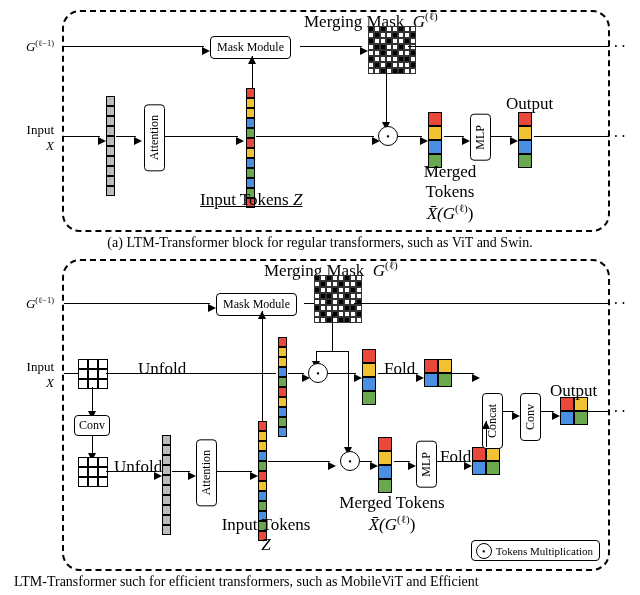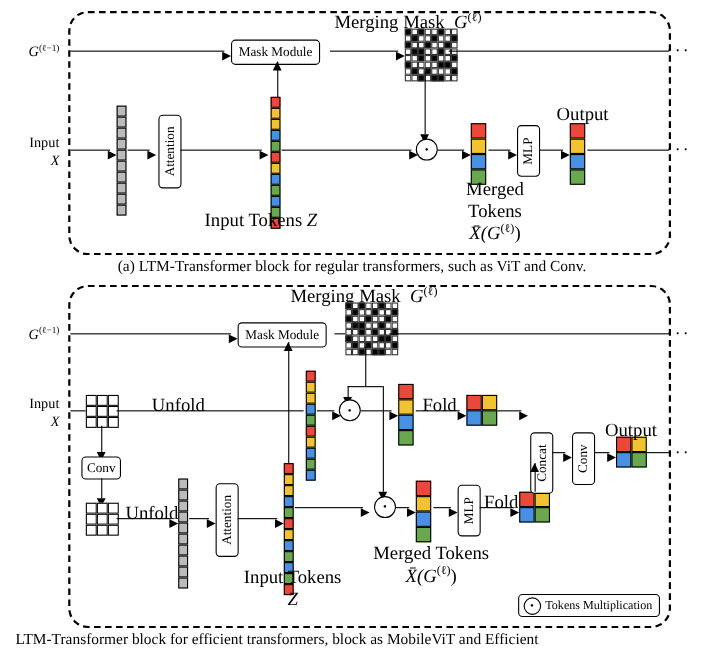--- a/index.html
+++ b/index.html
@@ -291,21 +291,21 @@
         <div class="tk tk-blue"></div>
       <div class="tk tk-green"></div>
         <div class="tk tk-red"></div>
         <div class="tk tk-yellow"></div>
         <div class="tk tk-blue"></div>
       <div class="tk tk-green"></div>
         <div class="tk tk-blue"></div>
         <div class="tk tk-green"></div>
         <div class="tk tk-red"></div>
     </div>
-    <div class="floating-label" style="left:122px; top:178px;">
+    <div class="floating-label" style="left:136px; top:178px;text-decoration:underline;">
       <span>Input Tokens</span> <span class="math-it">Z</span>
     </div>
     <div style="position:absolute; left:192px; top:124px; width:118px; border-top:1.5px solid #000;"></div>
     <div style="position:absolute; left:308px; top:120px;"><span class="arrowhead"></span></div>
 
     <div class="odot" style="position:absolute; left:314px; top:114px;"></div>
     <div style="position:absolute; left:334px; top:124px; width:24px; border-top:1.5px solid #000;"></div>
     <div style="position:absolute; left:356px; top:120px;"><span class="arrowhead"></span></div>
 
     <div class="token-strip wide" style="position:absolute; left:364px; top:100px;">
@@ -328,21 +328,21 @@
     <div class="token-strip wide" style="position:absolute; left:454px; top:100px;">
       <div class="tk tk-red"></div>
         <div class="tk tk-yellow"></div>
         <div class="tk tk-blue"></div>
         <div class="tk tk-green"></div>
     </div>
     <div class="floating-label" style="left:442px; top:82px;">Output</div>
     <div style="position:absolute; left:470px; top:124px; right:0; border-top:1.5px solid #000;"></div>
     <div class="dots3" style="top:116px;">···</div>
   </div>
-  <div class="caption">(a) LTM-Transformer block for regular transformers, such as ViT and Conv.</div>
+  <div class="caption">(a) LTM-Transformer block for regular transformers, such as ViT and Swin.</div>
 </div>
 
 <div class="figure-block">
   <div class="dashed-box" style="height:280px;">
 
     <div class="floating-label" style="left:200px; top:-2px;">
       <span>Merging Mask</span>
       &nbsp;<span class="math-it">G</span><span class="sup">(ℓ)</span>
     </div>
 
@@ -635,14 +635,14 @@
     </div>
     <div class="floating-label" style="left:486px; top:120px;">Output</div>
     <div style="position:absolute; left:524px; top:150px; right:0; border-top:1.5px solid #000;"></div>
     <div class="dots3" style="top:142px;">···</div>
 
     <div class="legendbox" style="position:absolute; right:8px; bottom:8px;">
       <span class="odot" style="width:14px;height:14px;"></span>
       <span>Tokens Multiplication</span>
     </div>
   </div>
-  <div class="caption" style="text-align:left; padding-left:4px;">LTM-Transformer block for efficient transformers, block as MobileViT and Efficient</div>
+  <div class="caption" style="text-align:left; padding-left:4px;">LTM-Transformer such for efficient transformers, such as MobileViT and Efficient</div>
 </div>
 
 </body></html>

